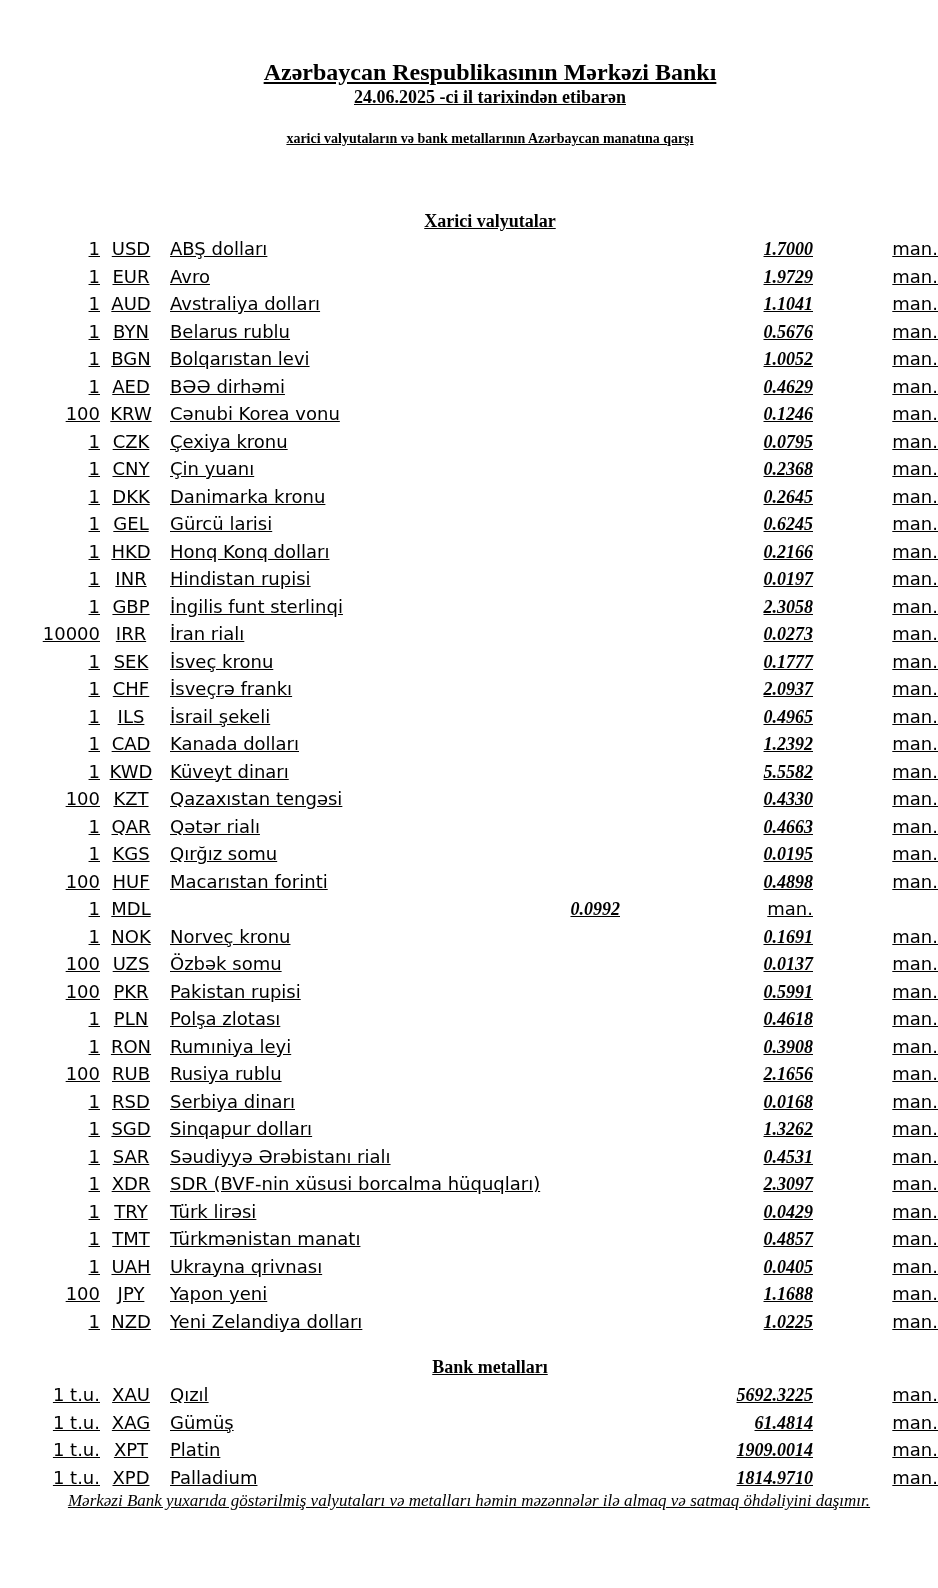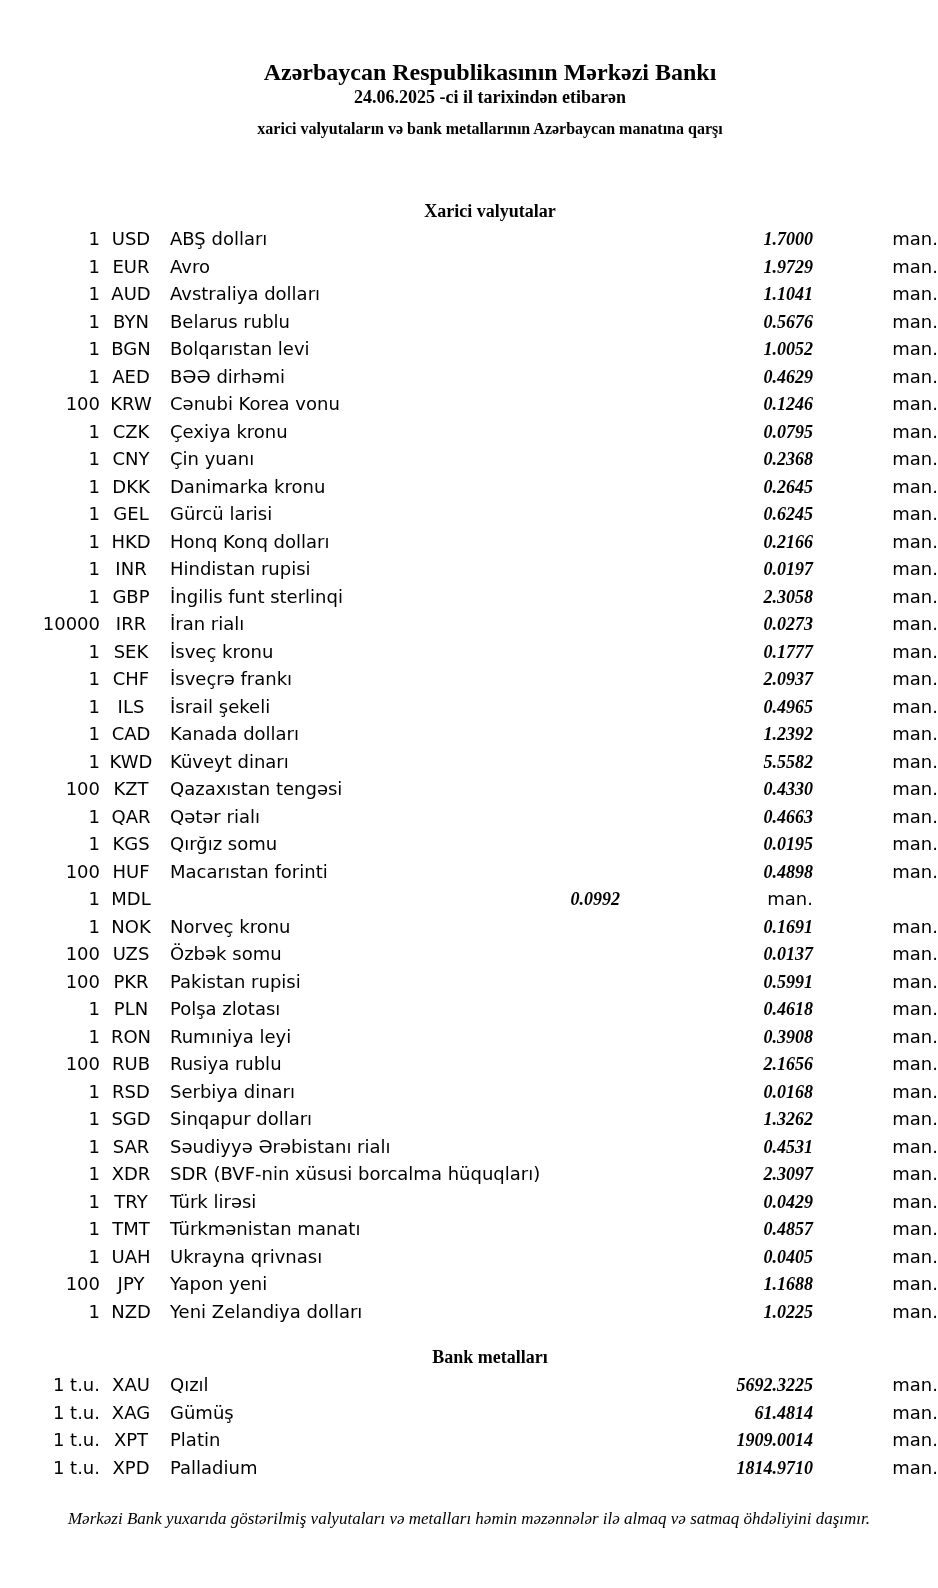--- a/index.html
+++ b/index.html
@@ -2,27 +2,27 @@
 <html><head>
 <meta charset="utf-8">
 <style>
   html,body { margin:0; padding:0; }
   body {
     width:938px; height:1588px;
     background:#ffffff; color:#000000;
     font-family:"DejaVu Sans", sans-serif;
     overflow:hidden;
   }
-  .page { position:relative; width:938px; height:1588px; box-sizing:border-box; }
+  .page { position:relative; width:938px; height:1588px; box-sizing:border-box;text-decoration:underline; }
 
   
   .head-block { width:896px; margin-left:42px; text-align:center; font-family:"Liberation Serif", serif; font-weight:bold; }
   .bank-title   { font-size:24px; line-height:28px; padding-top:58px; margin:0; }
   .date-line    { font-size:18px; line-height:22px; margin-top:0; }
-  .subtitle     { font-size:16px; line-height:22px; margin-top:10px; }
+  .subtitle     { font-size:14px; line-height:22px; margin-top:20px; }
 
   .section-heading {
     width:896px; margin-left:42px; text-align:center;
     font-family:"Liberation Serif", serif; font-weight:bold;
     font-size:18px; line-height:22px;
   }
   .heading-currencies { margin-top:60px; }
   .heading-metals     { margin-top:21px; }
 
   .rate-table { margin-top:3px; }
@@ -38,21 +38,20 @@
   .c-name    { text-align:left; padding-left:8px; white-space:nowrap; overflow:hidden; }
   .c-rate    {
     text-align:right; white-space:nowrap;
     font-family:"Liberation Serif", serif;
     font-style:italic; font-weight:bold;
     font-size:18px;
   }
   .c-man     { text-align:right; padding-left:18px; white-space:nowrap; }
 
   .disclaimer {
-    margin-top:28px;
     text-align:center;
     font-family:"Liberation Serif", serif;
     font-style:italic;
     font-size:17px; line-height:20px;
   }
 </style>
 </head>
 <body>
 
 <div class="page">

